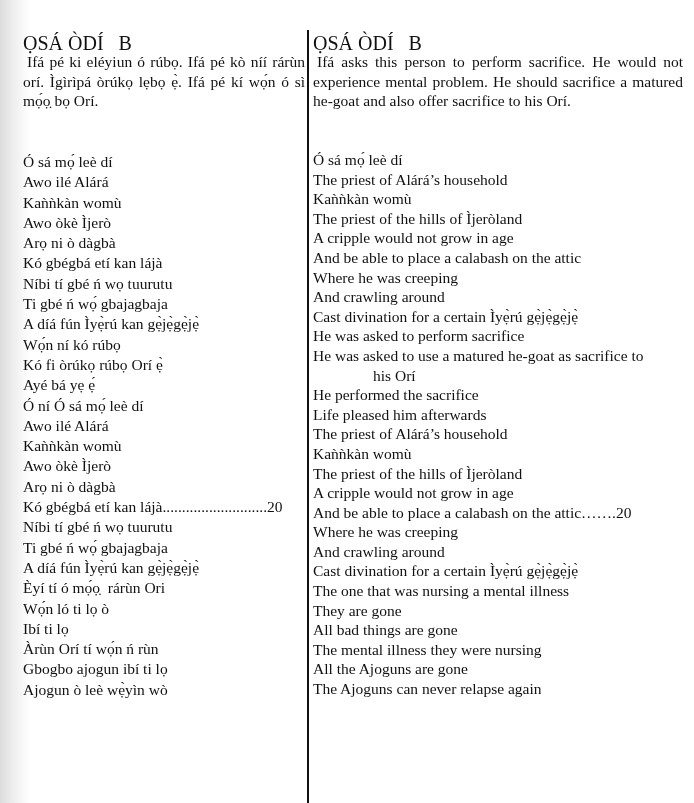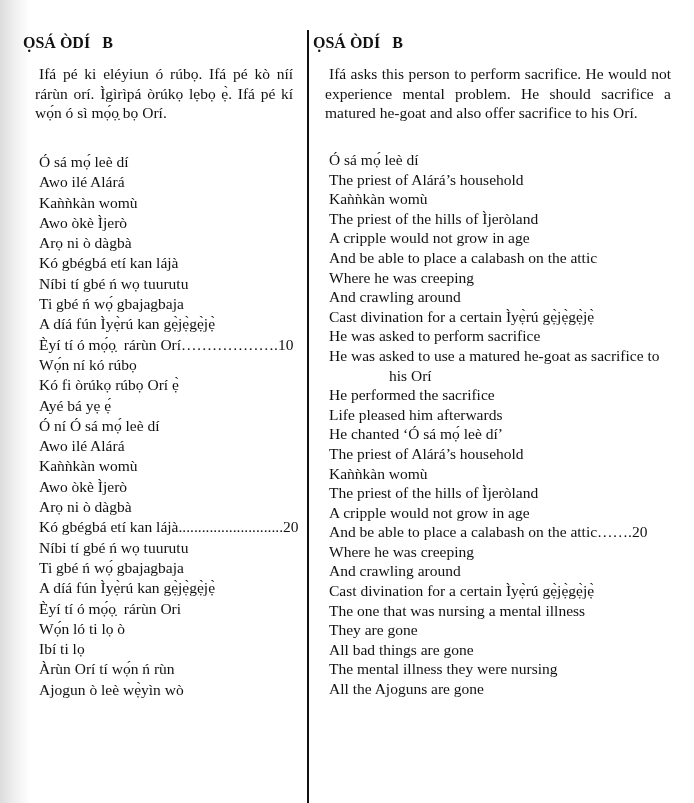--- a/index.html
+++ b/index.html
@@ -14,28 +14,28 @@
     background: linear-gradient(to right, #dcdcdc 0%, #eeeeee 45%, #ffffff 100%);
   }
   .divider {
     position: absolute; left: 307px; top: 30px; width: 2px; height: 773px;
     background: #111;
   }
   .col { position: absolute; top: 34px; }
   .col-left { left: 23px; width: 282px; }
   .col-right { left: 313px; width: 370px; }
   .title {
-    font-weight: bold; font-size: 16px; line-height: 18px; margin: 0;
+    font-weight: normal; font-size: 20px; line-height: 18px; margin: 0;
     white-space: pre;
   }
   .intro {
-    font-size: 15.5px; line-height: 19.5px; text-align: justify; margin: 12px;
+    font-size: 15.5px; line-height: 19.5px; text-align: justify; margin: 0;
     text-indent: 4px;
   }
-  .verses { position: absolute; left: 16px; list-style: none; margin: 0; padding: 0; }
+  .verses { position: absolute; left: 0; list-style: none; margin: 0; padding: 0; }
   .col-left .verses { top: 118px; }
   .col-right .verses { top: 116px; }
   .verse { font-size: 15.5px; line-height: 19.6px; white-space: pre; }
   .col-left .verse { line-height: 20.3px; }
   .verse.cont { padding-left: 60px; }
 </style>
 </head>
 <body>
 
 <div class="page-shadow"></div>
@@ -47,37 +47,37 @@
   <ul class="verses" id="left-verses">
       <li class="verse">Ó sá mọ́ leè dí</li>
       <li class="verse">Awo ilé Alárá</li>
       <li class="verse">Kaǹǹkàn womù</li>
       <li class="verse">Awo òkè Ìjerò</li>
       <li class="verse">Arọ ni ò dàgbà</li>
       <li class="verse">Kó gbégbá etí kan lájà</li>
       <li class="verse">Níbi tí gbé ń wọ tuurutu</li>
       <li class="verse">Ti gbé ń wọ́ gbajagbaja</li>
       <li class="verse">A díá fún Ìyẹ̀rú kan gẹ̀jẹ̀gẹ̀jẹ̀</li>
-      <li class="verse">Èyí tí ó mọ́ọ̣  rárùn Orí……………….10</li>
       <li class="verse">Wọ́n ní kó rúbọ</li>
       <li class="verse">Kó fi òrúkọ rúbọ Orí ẹ̀</li>
       <li class="verse">Ayé bá yẹ ẹ́</li>
       <li class="verse">Ó ní Ó sá mọ́ leè dí</li>
       <li class="verse">Awo ilé Alárá</li>
       <li class="verse">Kaǹǹkàn womù</li>
       <li class="verse">Awo òkè Ìjerò</li>
       <li class="verse">Arọ ni ò dàgbà</li>
       <li class="verse">Kó gbégbá etí kan lájà...........................20</li>
       <li class="verse">Níbi tí gbé ń wọ tuurutu</li>
       <li class="verse">Ti gbé ń wọ́ gbajagbaja</li>
       <li class="verse">A díá fún Ìyẹ̀rú kan gẹ̀jẹ̀gẹ̀jẹ̀</li>
       <li class="verse">Èyí tí ó mọ́ọ̣  rárùn Ori</li>
       <li class="verse">Wọ́n ló ti lọ ò</li>
       <li class="verse">Ibí ti lọ</li>
       <li class="verse">Àrùn Orí tí wọ́n ń rùn</li>
+      <li class="verse">Gbogbo ajogun ibí ti lọ</li>
       <li class="verse">Ajogun ò leè wẹ̀yìn wò</li>
     </ul>
 </section>
 
 <section class="col col-right">
   <h2 class="title">ỌSÁ ÒDÍ   B</h2>
   <p class="intro">Ifá asks this person to perform sacrifice. He would not experience mental problem. He should sacrifice a matured he-goat and also offer sacrifice to his Orí.</p>
   <ul class="verses" id="right-verses">
       <li class="verse">Ó sá mọ́ leè dí</li>
       <li class="verse">The priest of Alárá’s household</li>
@@ -86,28 +86,28 @@
       <li class="verse">A cripple would not grow in age</li>
       <li class="verse">And be able to place a calabash on the attic</li>
       <li class="verse">Where he was creeping</li>
       <li class="verse">And crawling around</li>
       <li class="verse">Cast divination for a certain Ìyẹ̀rú gẹ̀jẹ̀gẹ̀jẹ̀</li>
       <li class="verse">He was asked to perform sacrifice</li>
       <li class="verse">He was asked to use a matured he-goat as sacrifice to</li>
       <li class="verse cont">his Orí</li>
       <li class="verse">He performed the sacrifice</li>
       <li class="verse">Life pleased him afterwards</li>
-      <li class="verse">He chanted ‘Ó sá mọ́ leè dí’</li>
       <li class="verse">The priest of Alárá’s household</li>
       <li class="verse">Kaǹǹkàn womù</li>
       <li class="verse">The priest of the hills of Ìjeròland</li>
       <li class="verse">A cripple would not grow in age</li>
       <li class="verse">And be able to place a calabash on the attic…….20</li>
       <li class="verse">Where he was creeping</li>
       <li class="verse">And crawling around</li>
       <li class="verse">Cast divination for a certain Ìyẹ̀rú gẹ̀jẹ̀gẹ̀jẹ̀</li>
       <li class="verse">The one that was nursing a mental illness</li>
       <li class="verse">They are gone</li>
       <li class="verse">All bad things are gone</li>
       <li class="verse">The mental illness they were nursing</li>
       <li class="verse">All the Ajoguns are gone</li>
+      <li class="verse">The Ajoguns can never relapse again</li>
     </ul>
 </section>
 
 </body></html>

